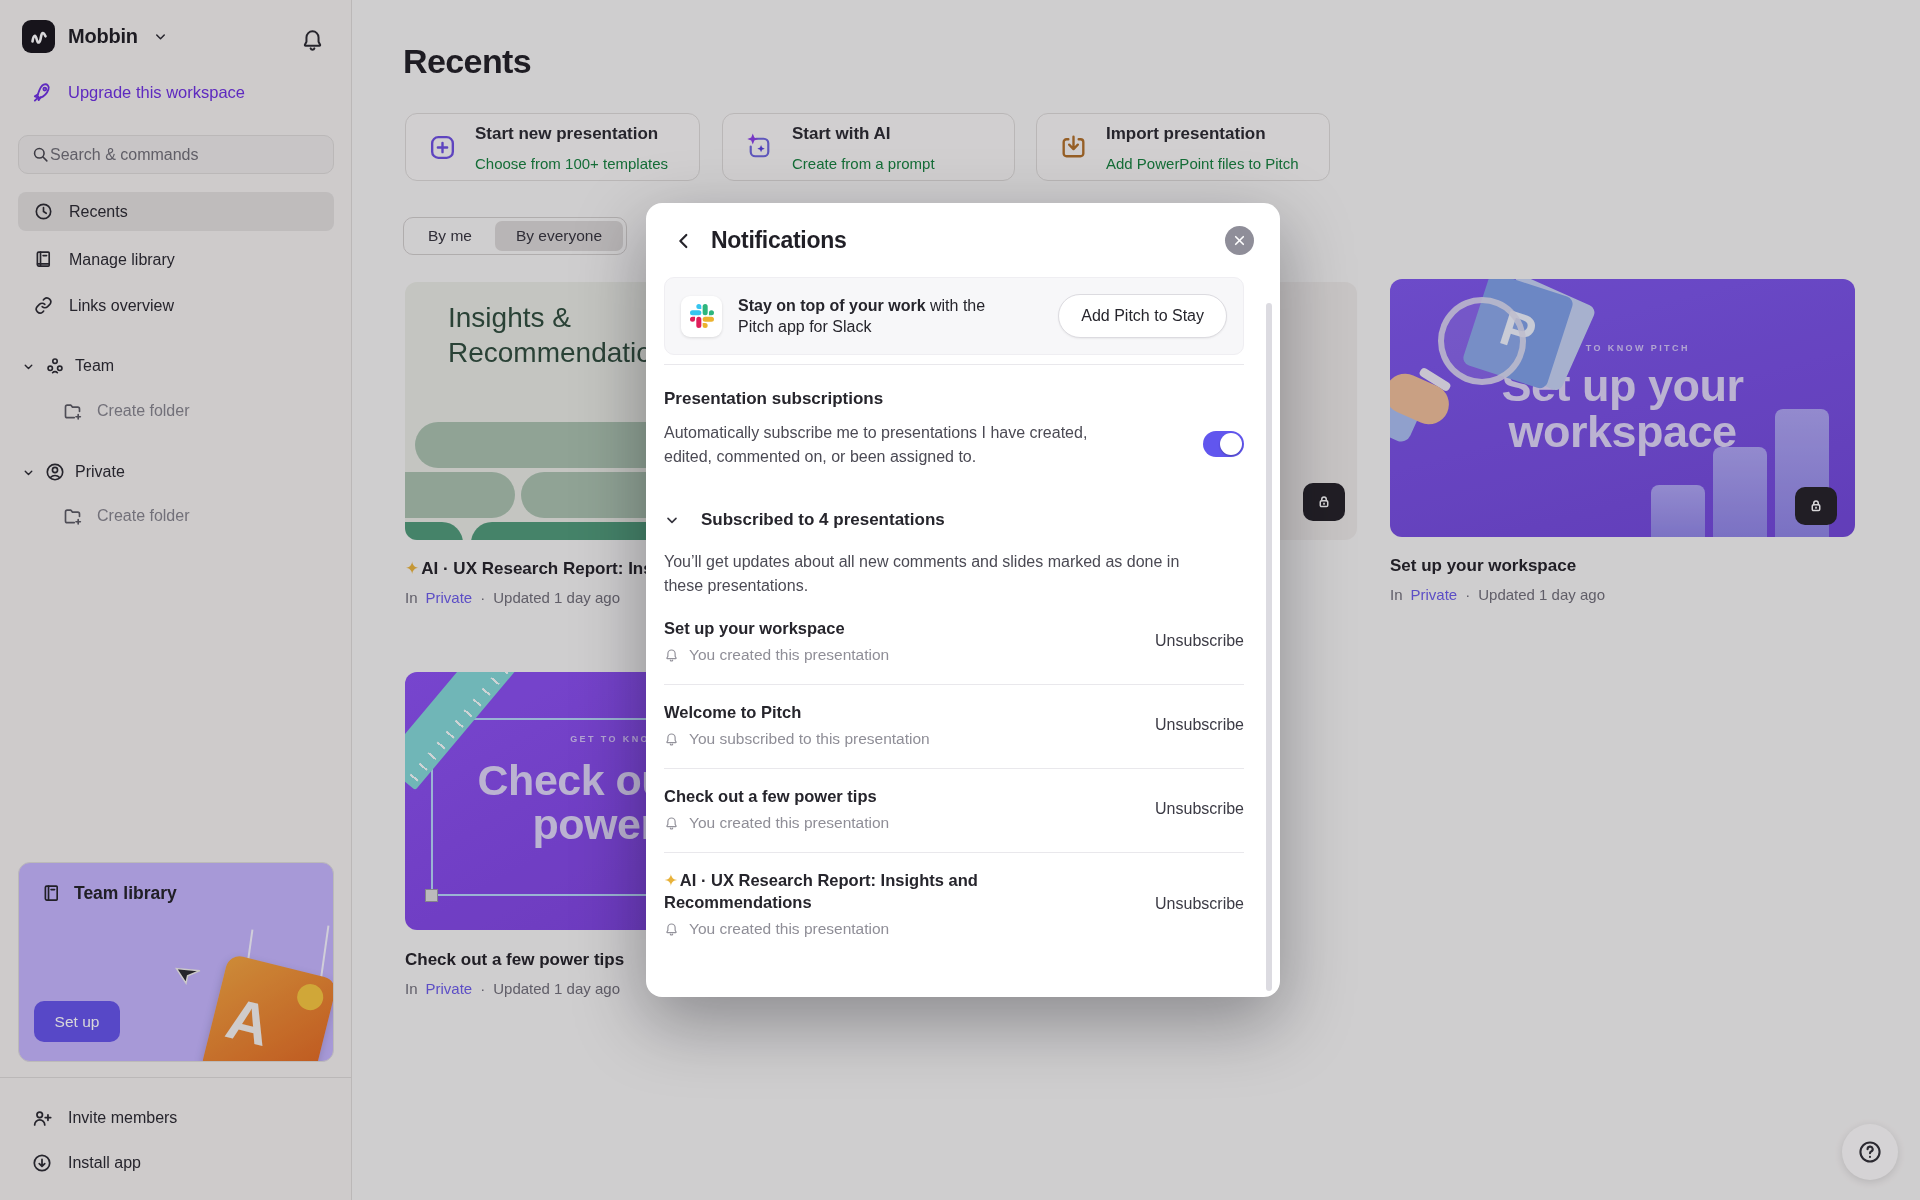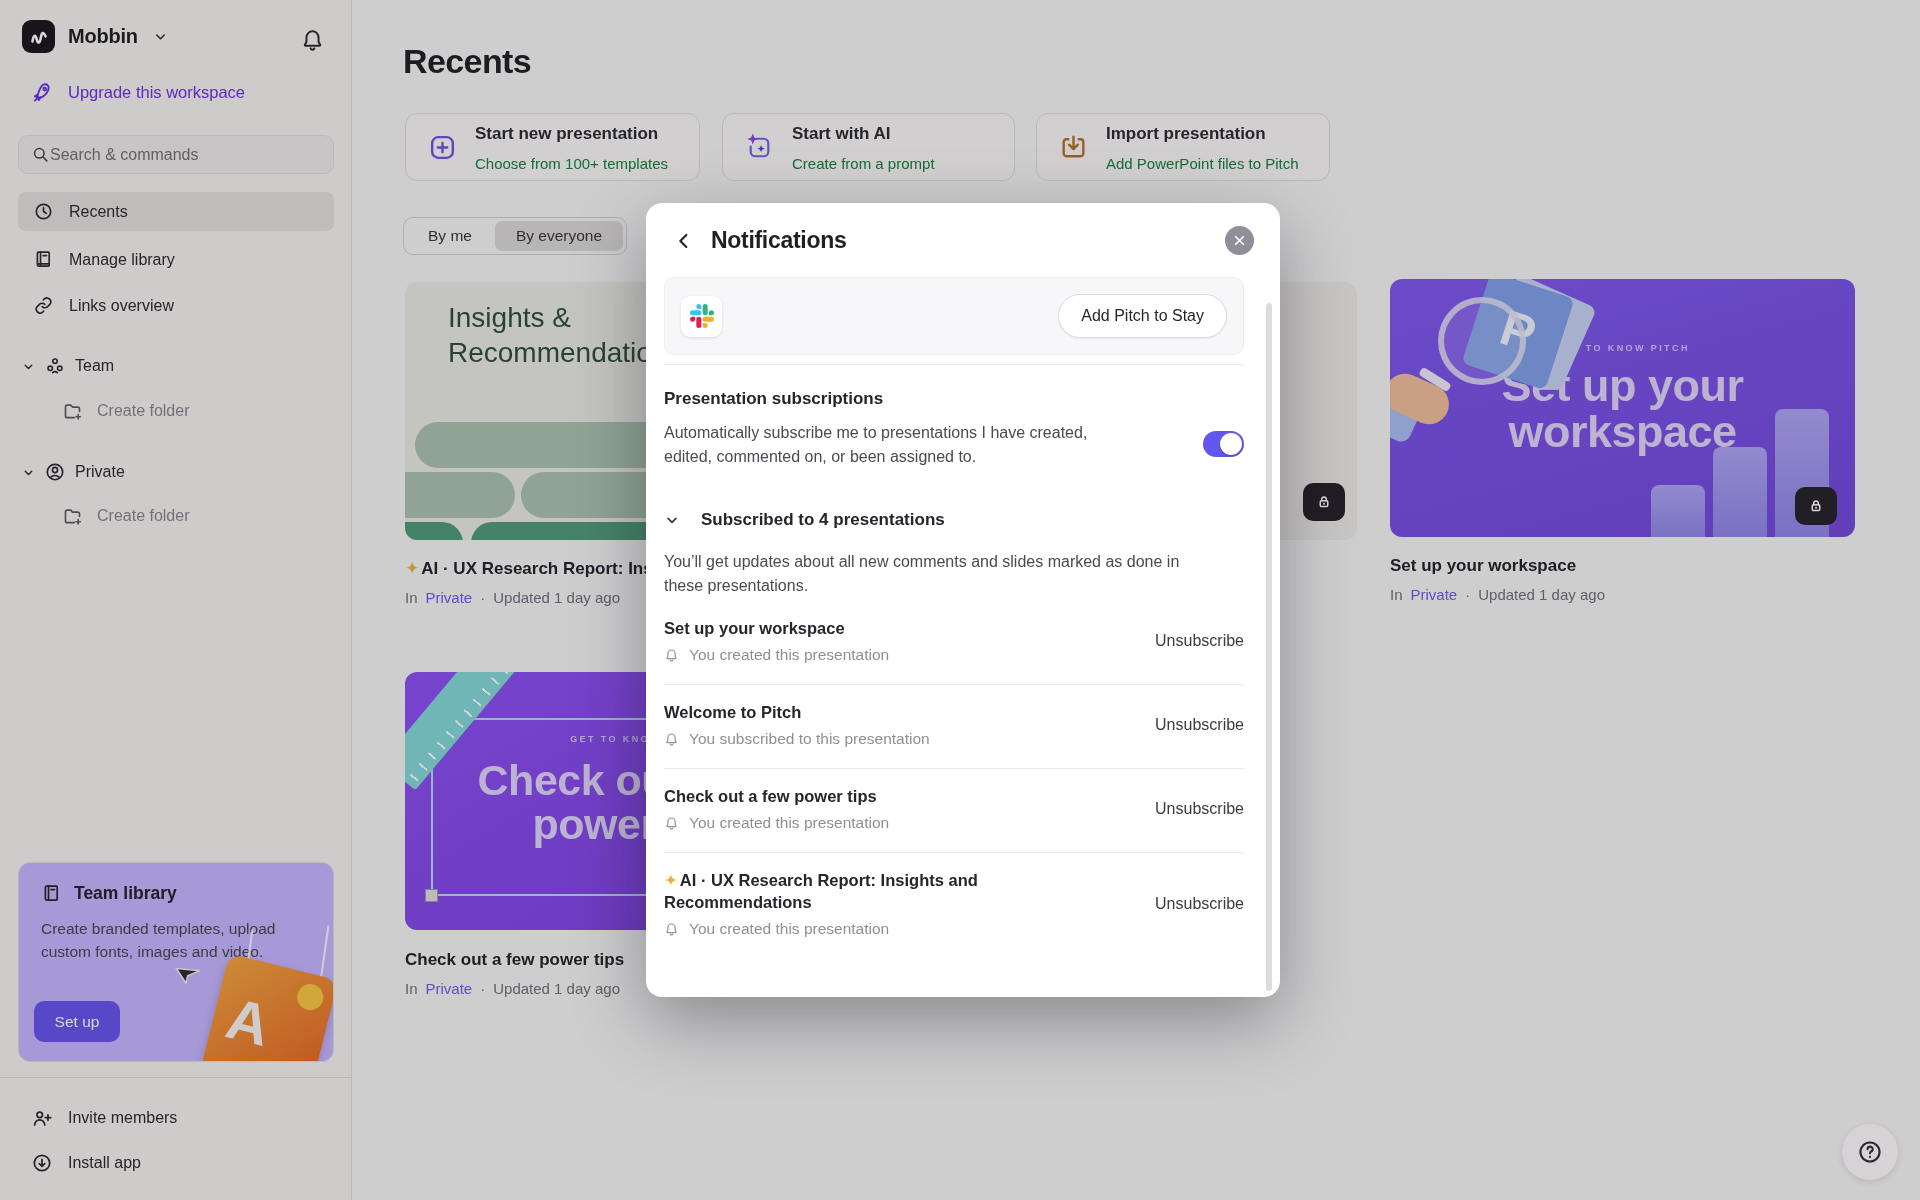--- a/index.html
+++ b/index.html
@@ -271,21 +271,20 @@
         <svg width="21" height="21" viewBox="0 0 24 24">
             <g fill="none" stroke="#232228" stroke-width="1.9" stroke-linecap="round" stroke-linejoin="round">
               <path d="M6.5 3.5h11a1 1 0 0 1 1 1v14a1 1 0 0 1-1 1h-11A1.5 1.5 0 0 1 5 18V5a1.5 1.5 0 0 1 1.5-1.5z"></path>
               <path d="M8.6 3.5v16"></path>
               <path d="M11.5 7.5h4"></path>
             </g>
           </svg>
       </span>
       <span class="teamlib-title">Team library</span>
     </div>
-    <div class="teamlib-body">Create branded templates, upload custom fonts, images and video.</div>
     <div class="setup-btn">Set up</div>
     <div class="illu">
       <div class="illu-line" style="left:74px; top:-10px; transform:rotate(8deg)"></div>
       <div class="illu-line" style="left:150px; top:-14px; transform:rotate(8deg)"></div>
       <div class="illu-card">
         <span class="illu-a">A</span>
         <span class="illu-dot1"></span>
       </div>
       <span class="illu-cursor">
         <svg width="30" height="30" viewBox="0 0 24 24">
@@ -497,20 +496,24 @@
   </div>
 
   <div class="slack-banner">
     <div class="slack-logo">
       <svg width="24" height="24" viewBox="0 0 24 24">
         <path fill="#E01E5A" d="M5.042 15.165a2.528 2.528 0 0 1-2.52 2.523A2.528 2.528 0 0 1 0 15.165a2.527 2.527 0 0 1 2.522-2.52h2.52v2.52zM6.313 15.165a2.527 2.527 0 0 1 2.521-2.52 2.527 2.527 0 0 1 2.521 2.52v6.313A2.528 2.528 0 0 1 8.834 24a2.528 2.528 0 0 1-2.521-2.522v-6.313z"></path>
         <path fill="#36C5F0" d="M8.834 5.042a2.528 2.528 0 0 1-2.521-2.52A2.528 2.528 0 0 1 8.834 0a2.528 2.528 0 0 1 2.521 2.522v2.52H8.834zM8.834 6.313a2.528 2.528 0 0 1 2.521 2.521 2.528 2.528 0 0 1-2.521 2.521H2.522A2.528 2.528 0 0 1 0 8.834a2.528 2.528 0 0 1 2.522-2.521h6.312z"></path>
         <path fill="#2EB67D" d="M18.956 8.834a2.528 2.528 0 0 1 2.522-2.521A2.528 2.528 0 0 1 24 8.834a2.528 2.528 0 0 1-2.522 2.521h-2.522V8.834zM17.688 8.834a2.528 2.528 0 0 1-2.523 2.521 2.527 2.527 0 0 1-2.52-2.521V2.522A2.527 2.527 0 0 1 15.165 0a2.528 2.528 0 0 1 2.523 2.522v6.312z"></path>
         <path fill="#ECB22E" d="M15.165 18.956a2.528 2.528 0 0 1 2.523 2.522A2.528 2.528 0 0 1 15.165 24a2.527 2.527 0 0 1-2.52-2.522v-2.522h2.52zM15.165 17.688a2.527 2.527 0 0 1-2.52-2.523 2.526 2.526 0 0 1 2.52-2.52h6.313A2.527 2.527 0 0 1 24 15.165a2.528 2.528 0 0 1-2.522 2.523h-6.313z"></path>
       </svg>
+    </div>
+    <div class="slack-text">
+      <span class="slack-bold">Stay on top of your work</span><span> with the</span><br>
+      <span>Pitch app for Slack</span>
     </div>
     <div class="slack-btn">Add Pitch to Stay</div>
   </div>
 
   <div class="m-divider"></div>
 
   <div class="m-heading">Presentation subscriptions</div>
   <div class="m-pararow">
     <div class="m-para">Automatically subscribe me to presentations I have created, edited, commented on, or been assigned to.</div>
     <div class="toggle">

